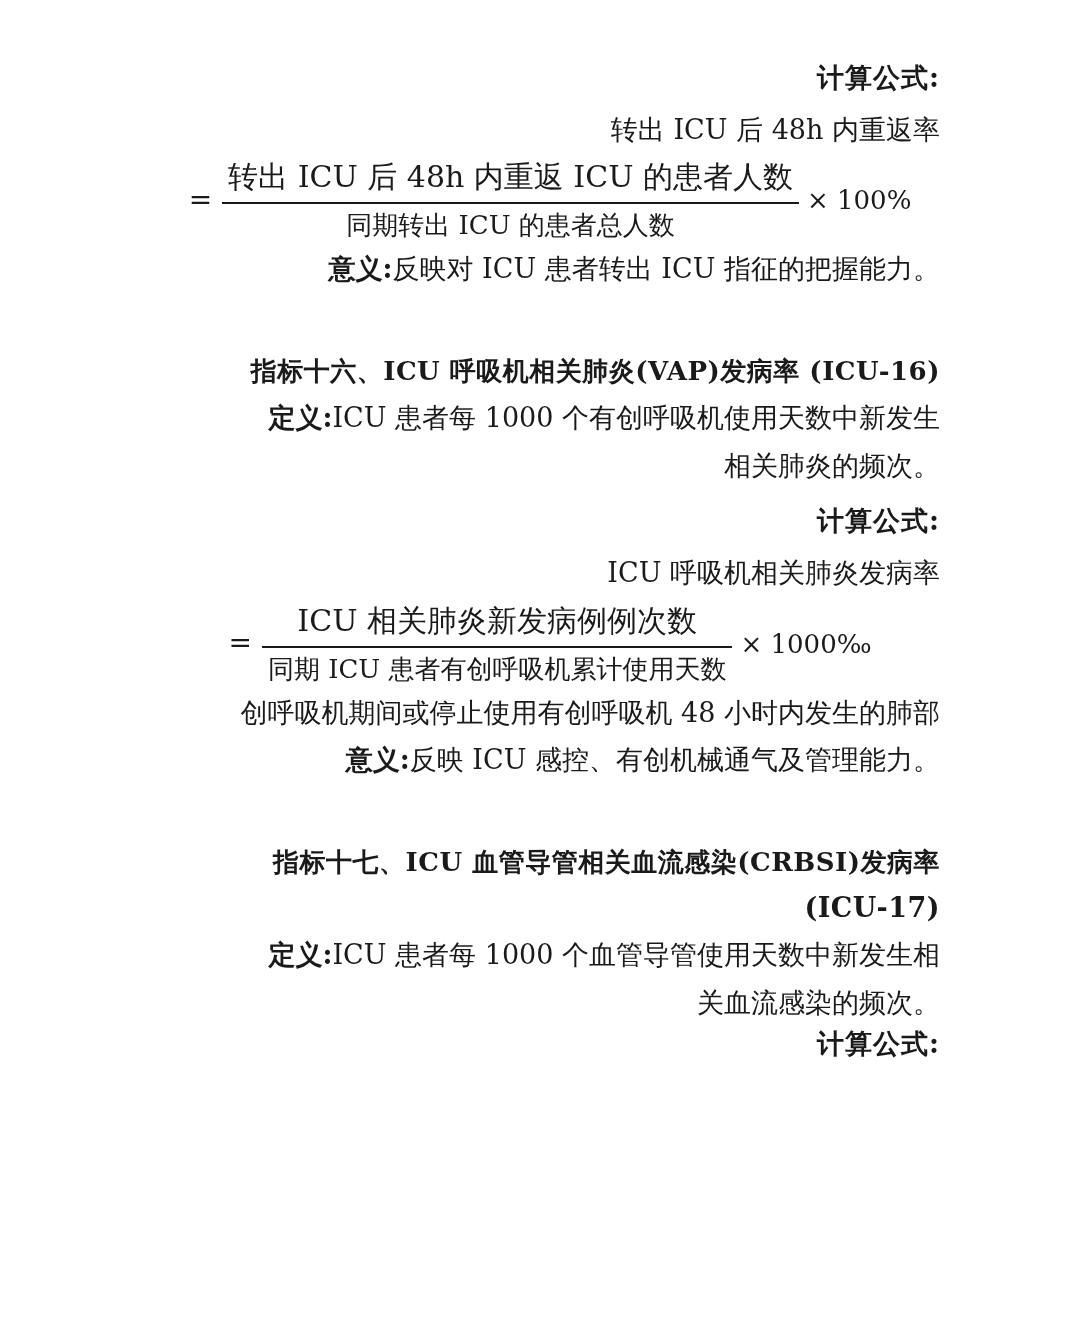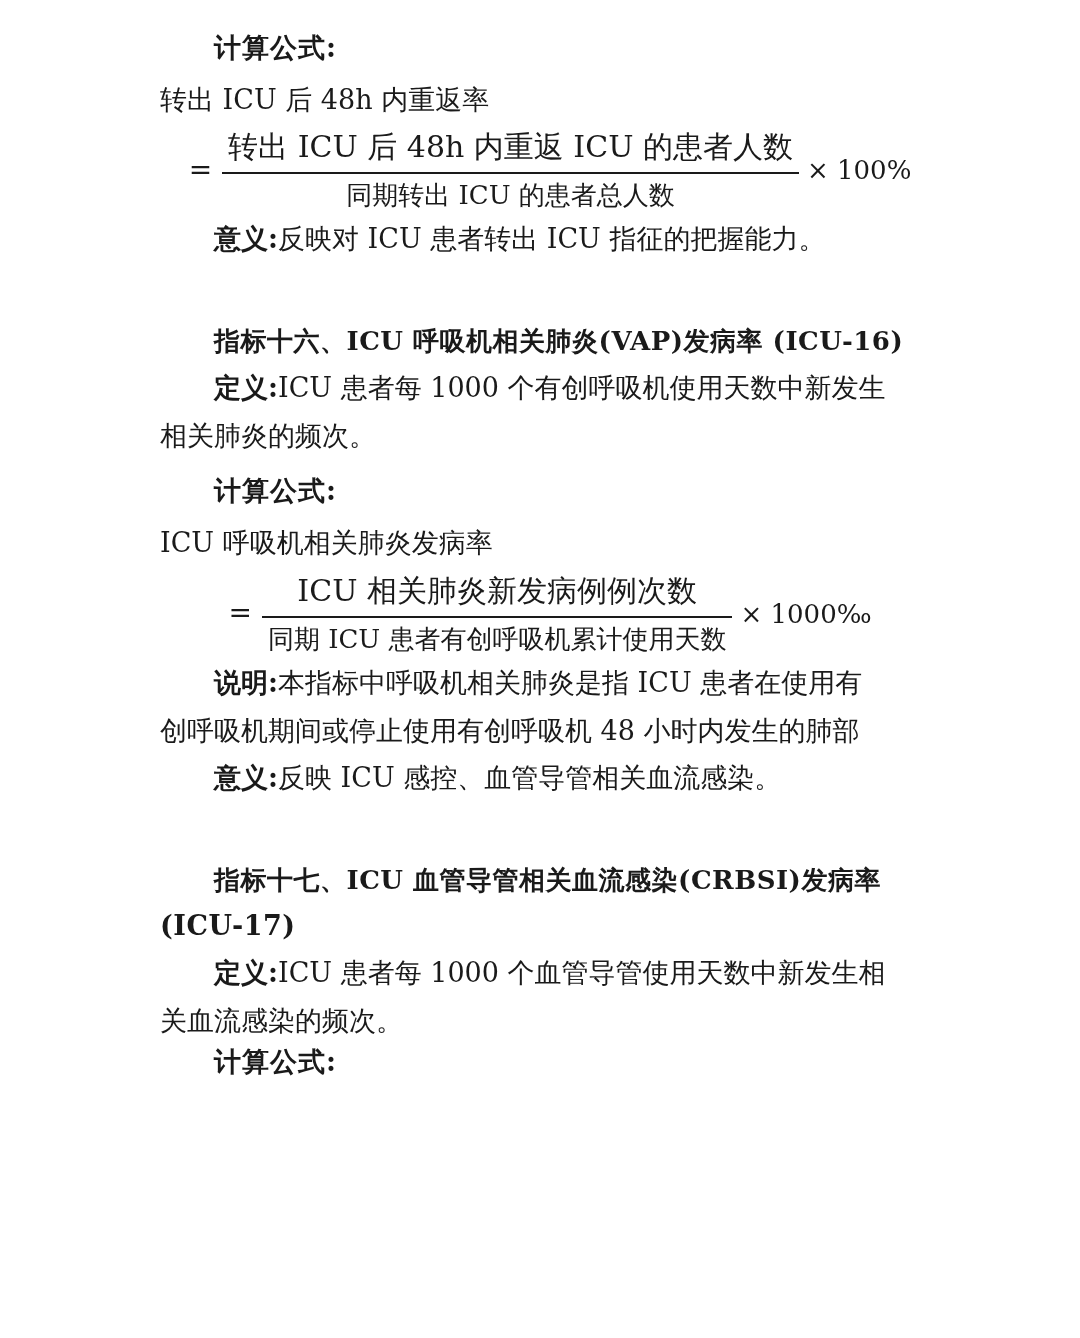--- a/index.html
+++ b/index.html
@@ -11,22 +11,23 @@
     width: 1080px;
     height: 1338px;
     font-family: "DejaVu Serif", "Liberation Serif", serif;
     color: #1a1a1a;
     overflow: hidden;
   }
   .page {
     width: 1080px;
     height: 1338px;
     box-sizing: border-box;
-    padding: 30px 140px 0 160px;
+    padding: 60px 140px 0 160px;
     position: relative;
+    text-align: right;
   }
   .block {
     margin: 0;
   }
   .label-line {
     font-size: 27px;
     font-weight: bold;
     letter-spacing: 1px;
     margin: 0 0 10px 0;
     text-indent: 54px;
@@ -133,23 +134,22 @@
     <p class="plain-line">ICU 呼吸机相关肺炎发病率</p>
     <div class="formula">
       <span class="eq">=</span>
       <span class="frac">
         <span class="num">ICU 相关肺炎新发病例例次数</span>
         <span class="bar"></span>
         <span class="den">同期 ICU 患者有创呼吸机累计使用天数</span>
       </span>
       <span class="tail">× 1000‰</span>
     </div>
-    <p class="hang"><span class="bold">说明:</span><span>本指标中呼吸机相关肺炎是指 ICU 患者在使用有</span></p>
     <p class="plain-line">创呼吸机期间或停止使用有创呼吸机 48 小时内发生的肺部</p>
-    <p class="hang"><span class="bold">意义:</span><span>反映 ICU 感控、血管导管相关血流感染。</span></p>
+    <p class="hang"><span class="bold">意义:</span><span>反映 ICU 感控、有创机械通气及管理能力。</span></p>
   </div>
 
   <div class="spacer-lg"></div>
 
   <div class="block">
     <p class="heading">指标十七、ICU 血管导管相关血流感染(CRBSI)发病率</p>
     <p class="heading-cont">(ICU-17)</p>
     <p class="hang"><span class="bold">定义:</span><span>ICU 患者每 1000 个血管导管使用天数中新发生相</span></p>
     <p class="plain-line">关血流感染的频次。</p>
     <p class="label-line">计算公式:</p>

